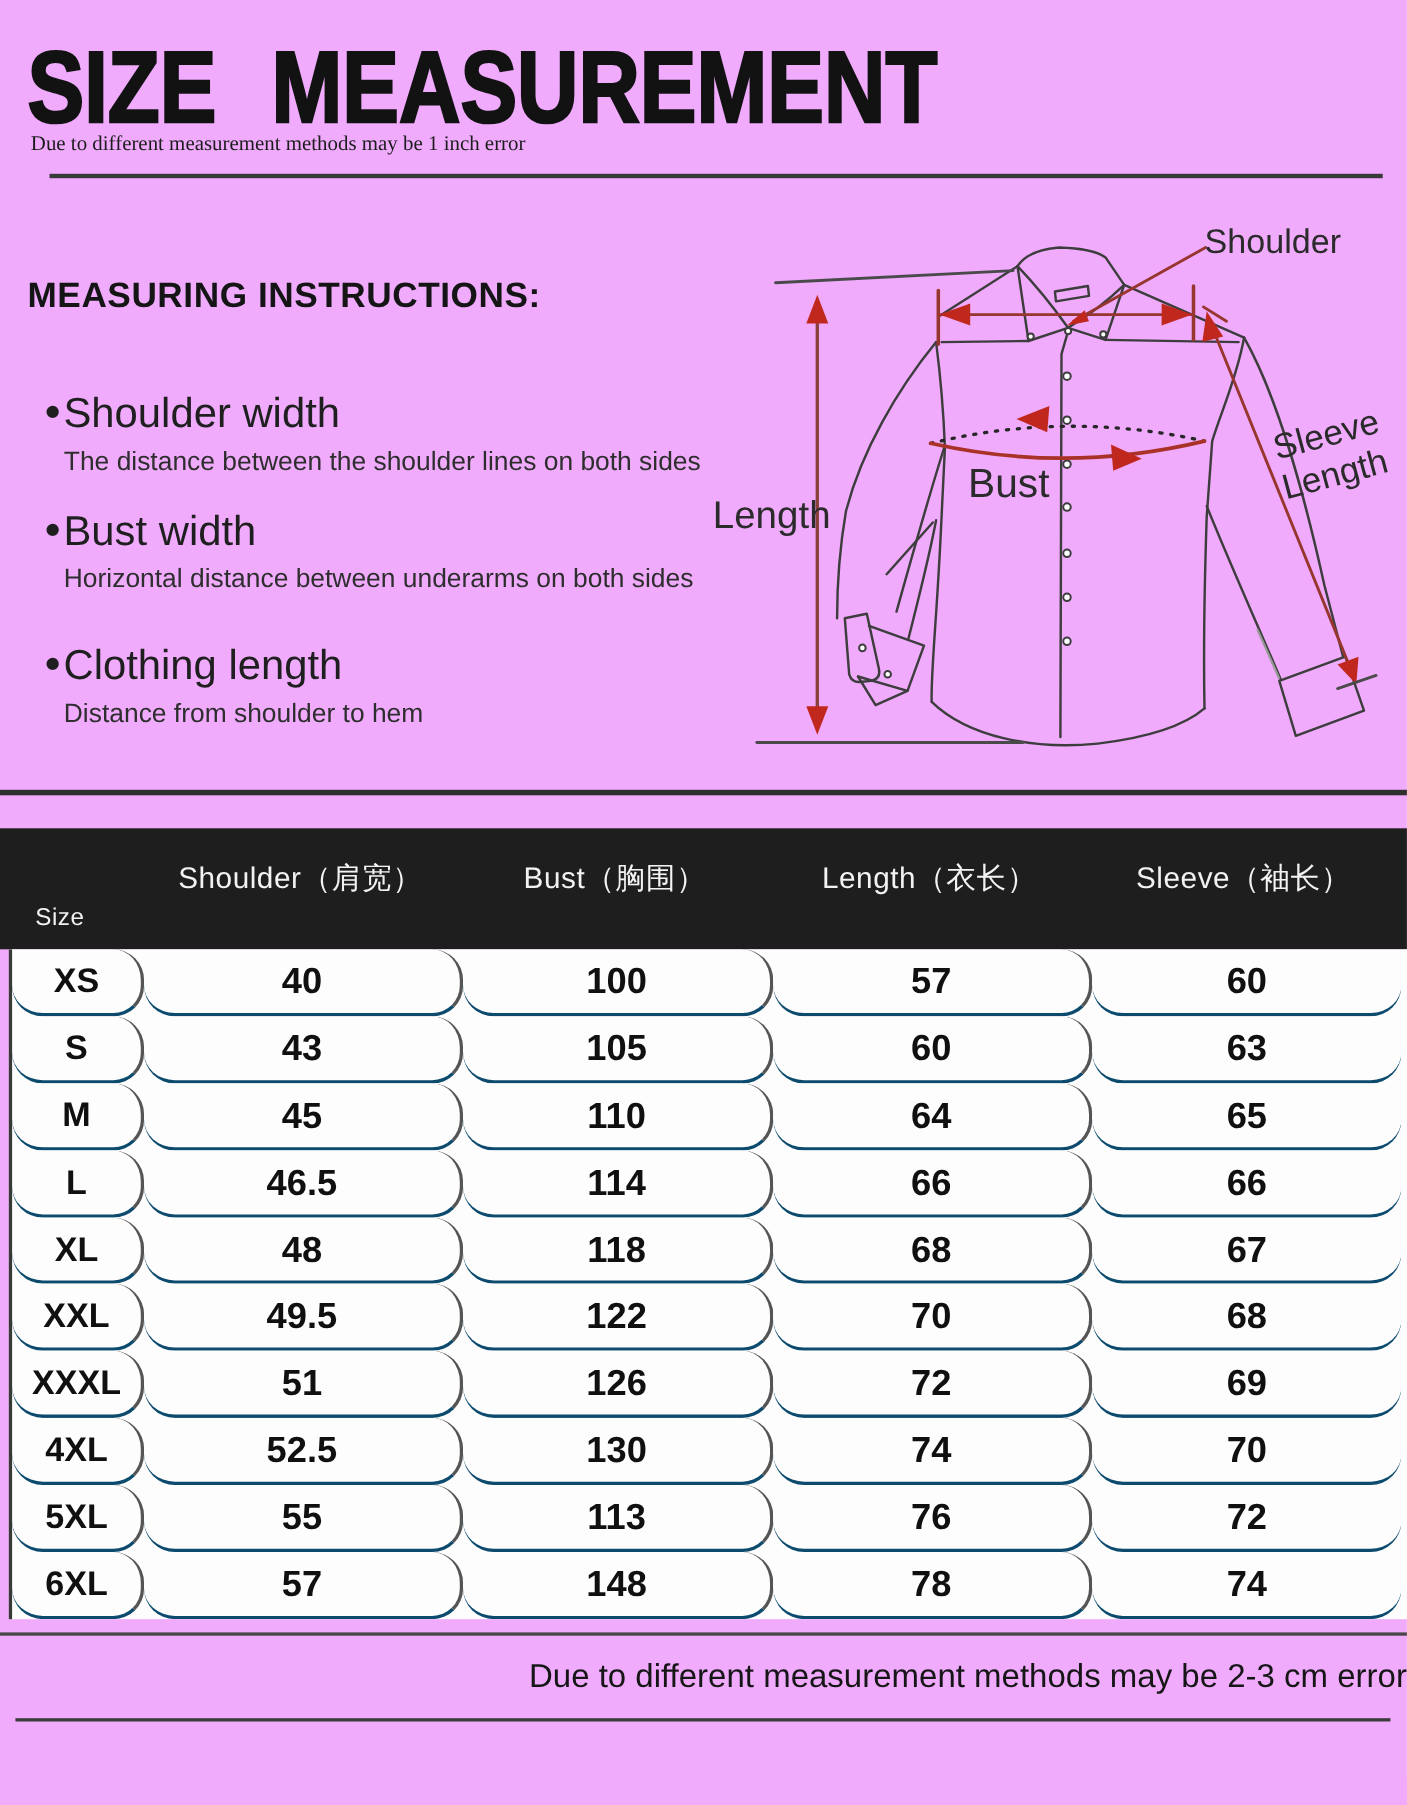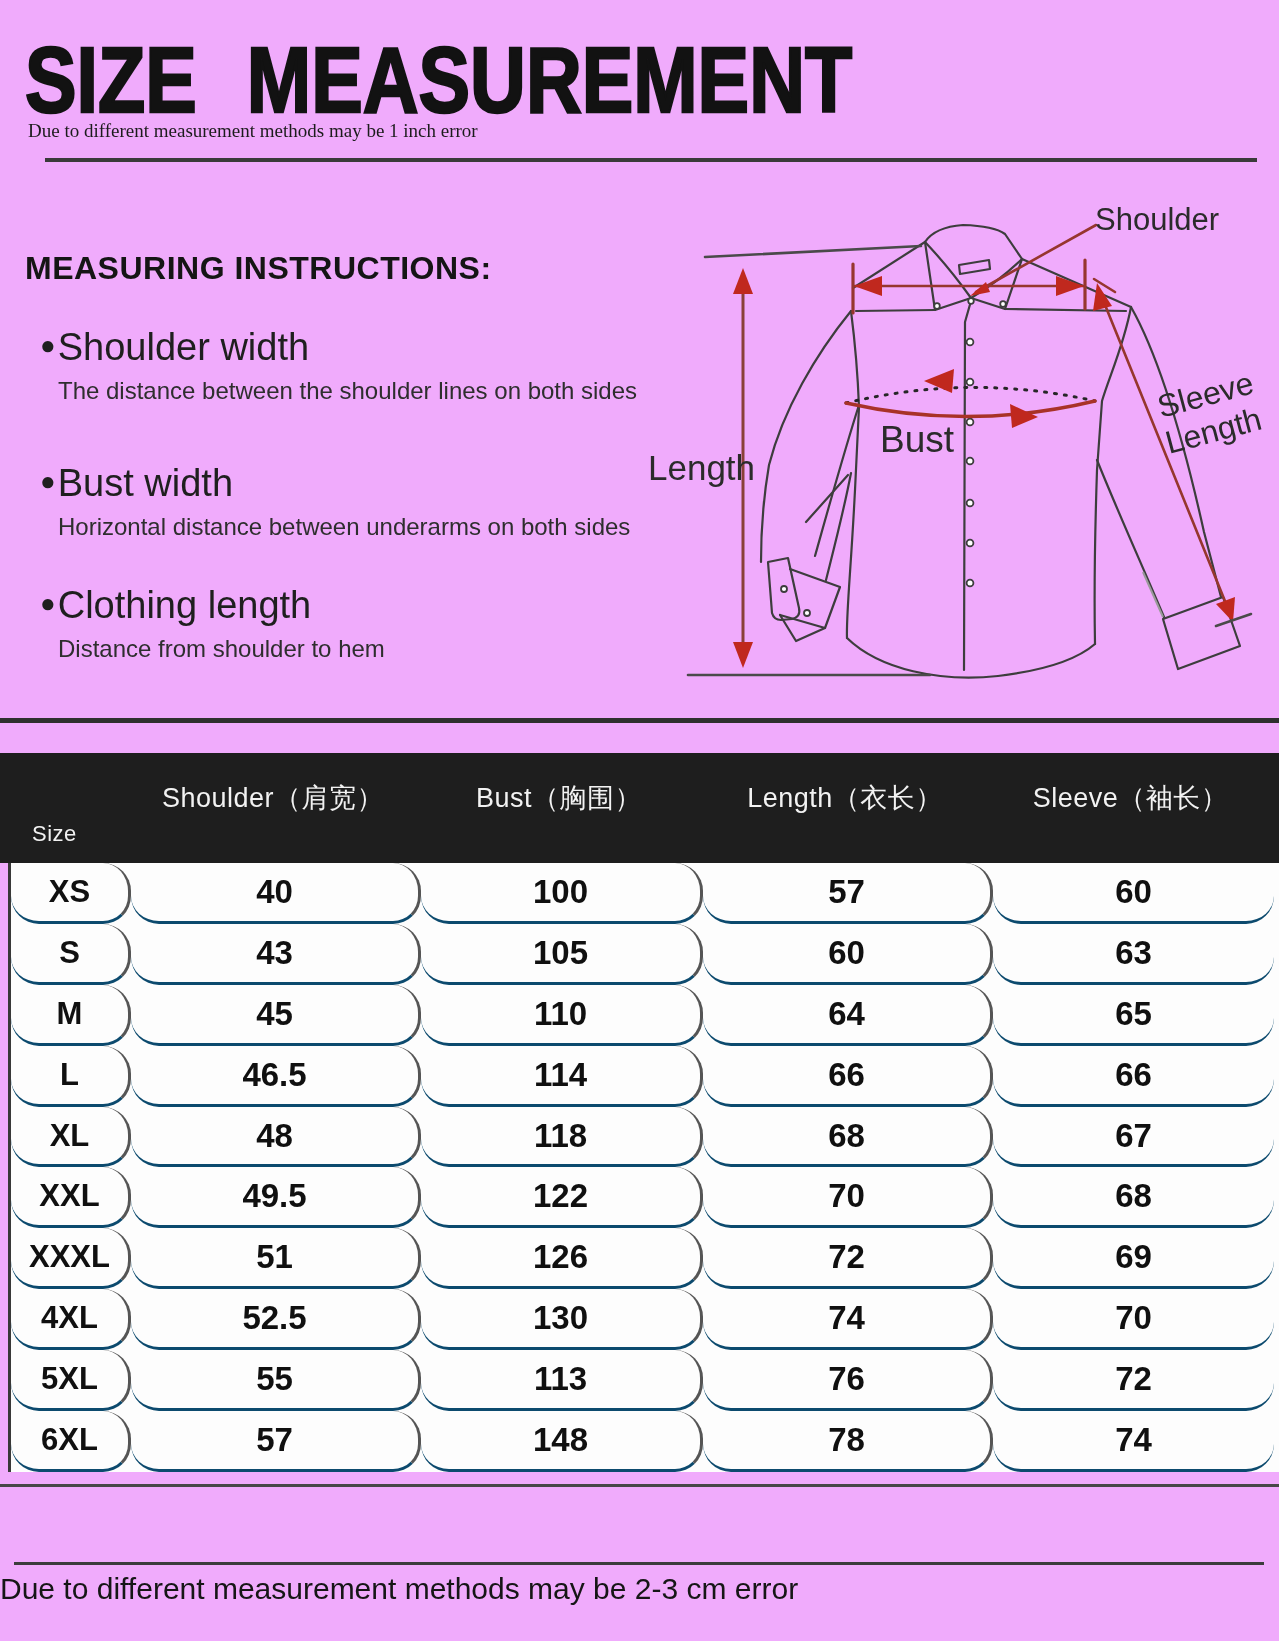--- a/index.html
+++ b/index.html
@@ -13,21 +13,21 @@
   .subtitle{position:absolute;left:28px;top:120px;font-family:"Liberation Serif",serif;
             font-size:19px;color:#1c1c1c;}
   .rule-top{position:absolute;left:45px;top:158px;width:1212px;height:4px;background:#3a3a3a;}
 
   
   .mi-heading{position:absolute;left:25px;top:250px;font-size:32px;font-weight:700;color:#151515;letter-spacing:.5px;}
   .mi-item{position:absolute;left:40px;}
   .mi-term{font-size:38px;font-weight:400;color:#1f1f1f;}
   .mi-term .bullet{font-size:26px;vertical-align:6px;margin-right:2px;}
   .mi-desc{font-size:24px;color:#2e2e2e;margin-top:8px;margin-left:18px;}
-  .item-0{top:326px;} .item-1{top:462px;} .item-2{top:584px;}
+  .item-0{top:355px;} .item-1{top:462px;} .item-2{top:584px;}
 
   
   .diagram{position:absolute;left:618px;top:170px;width:661px;height:532px;}
   .outline{stroke:var(--outline,#3d3d3d);fill:none;stroke-width:2.2;stroke-linecap:round;stroke-linejoin:round;}
   .outline-thin{stroke:#9a9a9a;fill:none;stroke-width:2;}
   .m-line{stroke:var(--measure-line,#96362e);fill:none;stroke-width:2.6;stroke-linecap:round;}
   .m-line-th{stroke:var(--measure-line,#96362e);fill:none;stroke-width:3.4;stroke-linecap:round;}
   .m-cap{stroke:#4a4a4a;fill:none;stroke-width:2.6;stroke-linecap:round;}
   .m-arrow{fill:var(--arrow,#c0281e);stroke:none;}
   .dotted{stroke:#262626;fill:none;stroke-width:3;stroke-dasharray:2 8;stroke-linecap:round;}
@@ -43,21 +43,21 @@
   .tbody{position:absolute;left:8px;top:863px;width:1269px;border-left:3px solid #383838;border-right:3px solid #383838;
          display:grid;grid-template-rows:repeat(10,60.9px);background:#fdfdfd;}
   .trow{display:grid;grid-template-columns:120px 290px 282px 290px 281px;}
   .tcell{display:flex;align-items:center;justify-content:center;border-right:3px solid #555555;
          border-bottom:3px solid #0c4a6e;font-size:33px;font-weight:700;color:#101010;box-sizing:border-box;border-radius:28px;}
   .tcell:last-child{border-right:none;}
   .tcell.size-col{font-size:31px;}
   .under-line{position:absolute;left:0;top:1484px;width:1279px;height:3px;background:#474747;}
 
   
-  .footer-note{position:absolute;left:0;top:1572px;width:1279px;text-align:left;font-size:30px;color:#161616;}
+  .footer-note{position:absolute;left:0;top:1508px;width:1279px;text-align:right;font-size:30px;color:#161616;}
   .rule-bottom{position:absolute;left:14px;top:1562px;width:1250px;height:3px;background:#3c3c3c;}
 </style>
 </head>
 <body>
 
 <div class="page">
 
   <div class="title">SIZE MEASUREMENT</div>
   <div class="subtitle">Due to different measurement methods may be 1 inch error</div>
   <div class="rule-top"></div>

